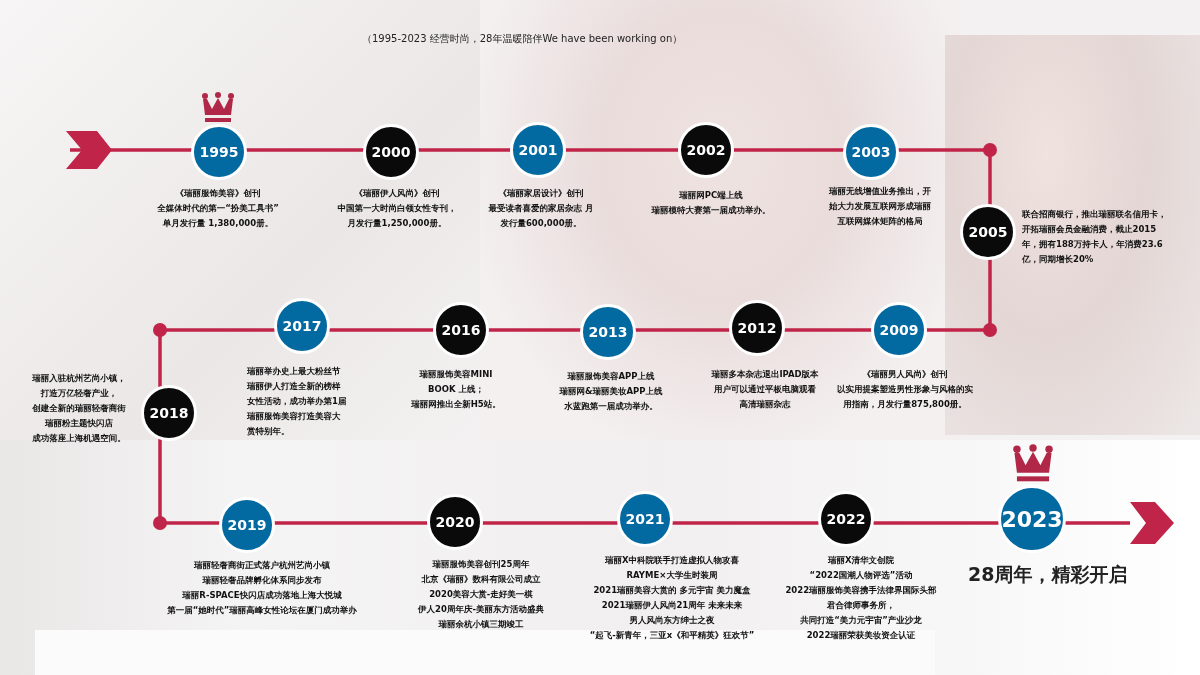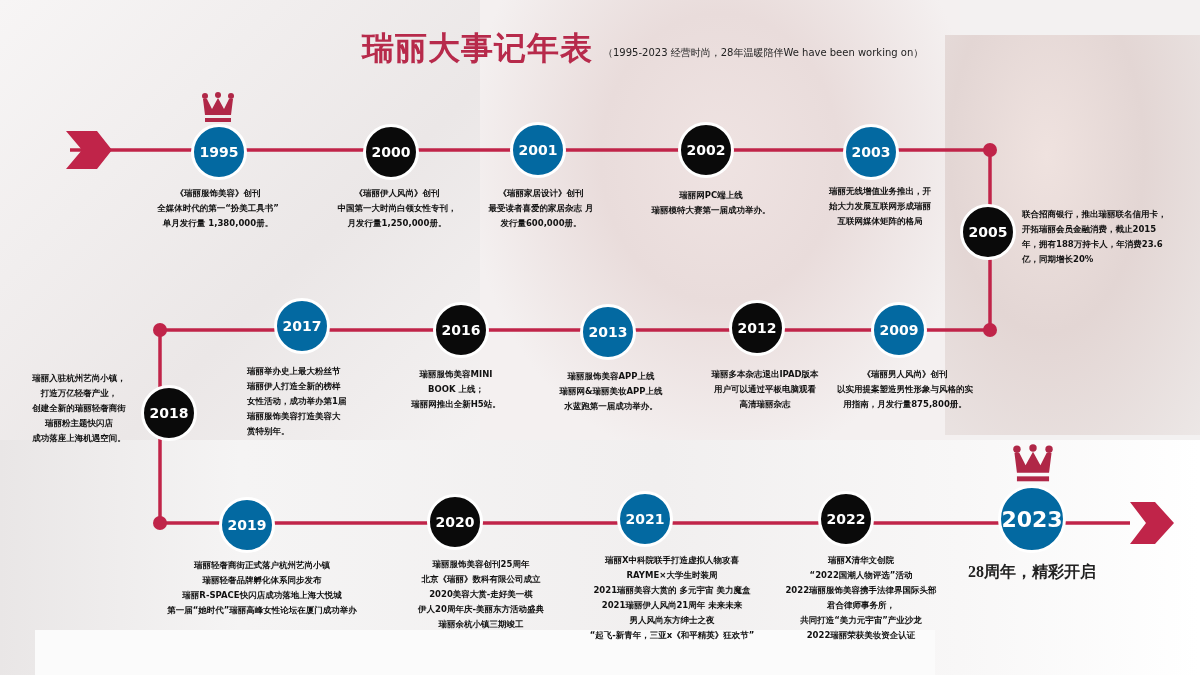--- a/index.html
+++ b/index.html
@@ -34,35 +34,34 @@
   .node.big { width:62px; height:62px; font-size:22px; }
 
   .desc {
     position:absolute; font-size:8.5px; line-height:15px; color:#111; font-weight:bold;
     text-align:center; white-space:nowrap; transform:translateX(-50%);
   }
   .desc.left { text-align:left; transform:none; }
   .desc div { margin:0; }
 
   .crown { position:absolute; transform:translateX(-50%); }
-  .end-text { position:absolute; left:968px; top:562px; font-size:16px; font-weight:bold; color:#222;font-family:Liberation Serif, serif; }
+  .end-text { position:absolute; left:968px; top:562px; font-size:19px; font-weight:bold; color:#222; }
 </style>
 </head>
 <body>
 
 <div class="bg">
   <div class="panel p1"></div>
   <div class="panel p2"></div>
   <div class="panel p3"></div>
   <div class="panel p4"></div>
   <div class="panel p5"></div>
 </div>
 
 <div class="title">
-  <span class="title-main">瑞丽大事记年表</span>
   <span class="title-sub">（1995-2023 经营时尚，28年温暖陪伴We have been working on）</span>
 </div>
 
 <svg class="lines" width="1200" height="675">
   <g stroke="#c02449" stroke-width="3.5" fill="none">
 
     <line x1="70" y1="150" x2="990" y2="150"></line>
 
     <line x1="990" y1="150" x2="990" y2="330"></line>
 

